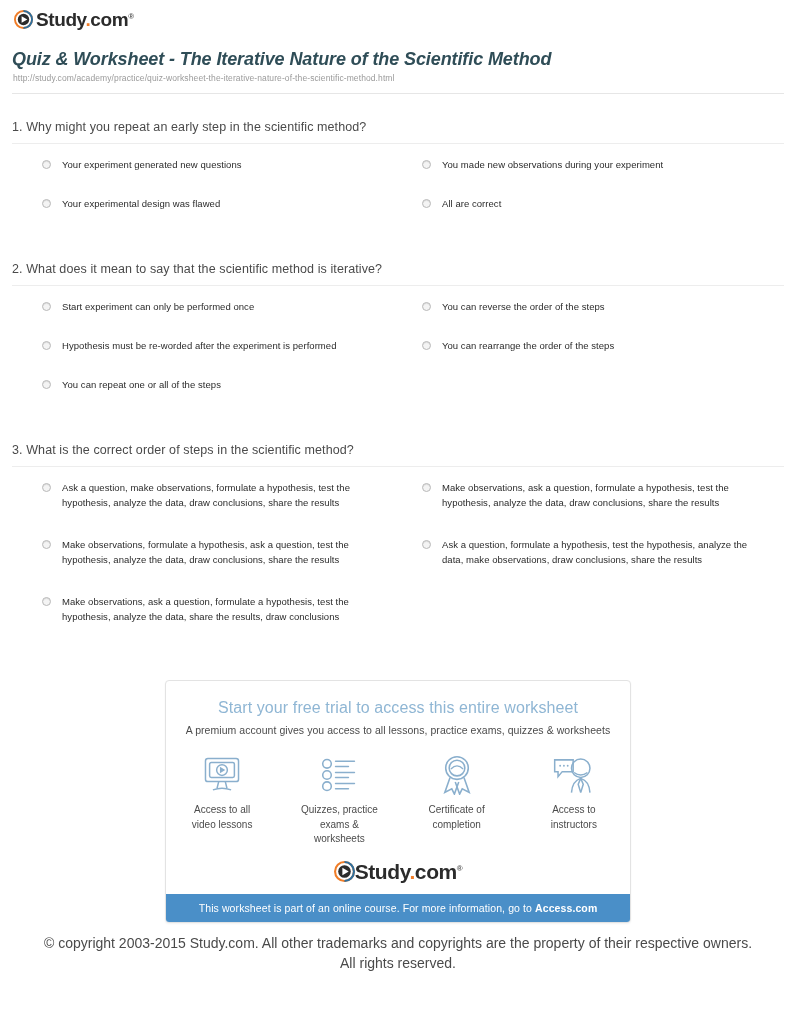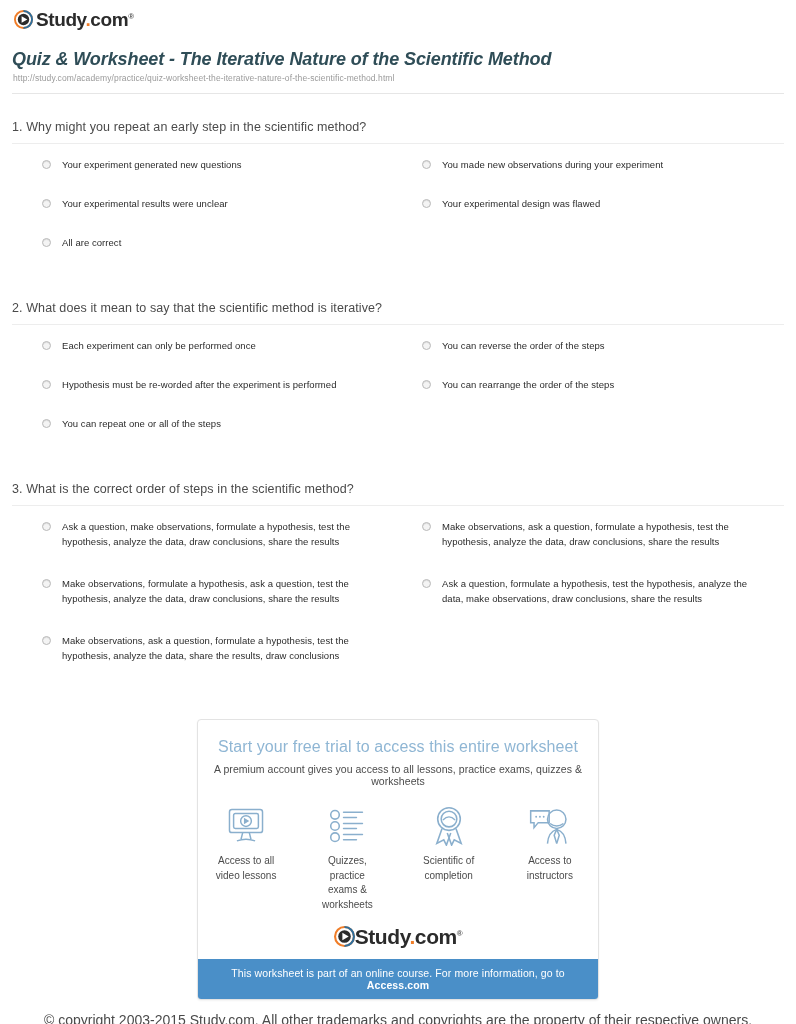--- a/index.html
+++ b/index.html
@@ -130,21 +130,21 @@
     max-width: 320px;
   }
 
   
   .promo-wrap {
     display: flex;
     justify-content: center;
     margin-top: 28px;
   }
   .promo {
-    width: 402px;
+    width: 466px;
     border: 1px solid #e3e3e3;
     border-radius: 4px;
     background: #fff;
     box-shadow: 0 1px 2px rgba(0,0,0,.05);
     overflow: hidden;
     box-sizing: border-box;
   }
   .promo-head {
     text-align: center;
     padding: 18px 14px 4px 14px;
@@ -246,40 +246,36 @@
         <div class="option">
           <span class="radio"></span>
           <span class="option-label">Your experiment generated new questions</span>
         </div>
         <div class="option">
           <span class="radio"></span>
           <span class="option-label">You made new observations during your experiment</span>
         </div>
         <div class="option">
           <span class="radio"></span>
-          <span class="option-label">Your experimental results were unclear</span>
-        </div>
-        <div class="option">
-          <span class="radio"></span>
           <span class="option-label">Your experimental design was flawed</span>
         </div>
         <div class="option">
           <span class="radio"></span>
           <span class="option-label">All are correct</span>
         </div>
       </div>
     </div>
 
     <div class="question">
       <p class="question-text">2. What does it mean to say that the scientific method is iterative?</p>
       <hr class="question-rule">
       <div class="options">
         <div class="option">
           <span class="radio"></span>
-          <span class="option-label">Each experiment can only be performed once</span>
+          <span class="option-label">Start experiment can only be performed once</span>
         </div>
         <div class="option">
           <span class="radio"></span>
           <span class="option-label">You can reverse the order of the steps</span>
         </div>
         <div class="option">
           <span class="radio"></span>
           <span class="option-label">Hypothesis must be re-worded after the experiment is performed</span>
         </div>
         <div class="option">
@@ -368,21 +364,21 @@
           <div class="feature-icon">
             <svg width="36" height="40" viewBox="0 0 40 46" fill="none" stroke="#8aafcd" stroke-width="1.8">
               <circle cx="20" cy="15" r="13"></circle>
               <circle cx="20" cy="15" r="9"></circle>
               <path d="M13 16 q7 -7 14 0" stroke-width="1.6"></path>
               <path d="M12 26 L6 43 L14 39 L17 45 L22 31"></path>
               <path d="M28 26 L34 43 L26 39 L23 45 L18 31"></path>
             </svg>
           </div>
           <div class="feature-label">
-            <span>Scientific of</span><br>
+            <span>Certificate of</span><br>
             <span>completion</span>
           </div>
         </div>
 
         <div class="feature">
           <div class="feature-icon">
             <svg width="42" height="38" viewBox="0 0 50 44" fill="none" stroke="#8aafcd" stroke-width="1.8">
               <path d="M2 4 H24 V18 H11 L6 24 V18 H2 Z"></path>
               <circle cx="8.5" cy="11" r="1.1" fill="#8aafcd" stroke="none"></circle>
               <circle cx="13" cy="11" r="1.1" fill="#8aafcd" stroke="none"></circle>

